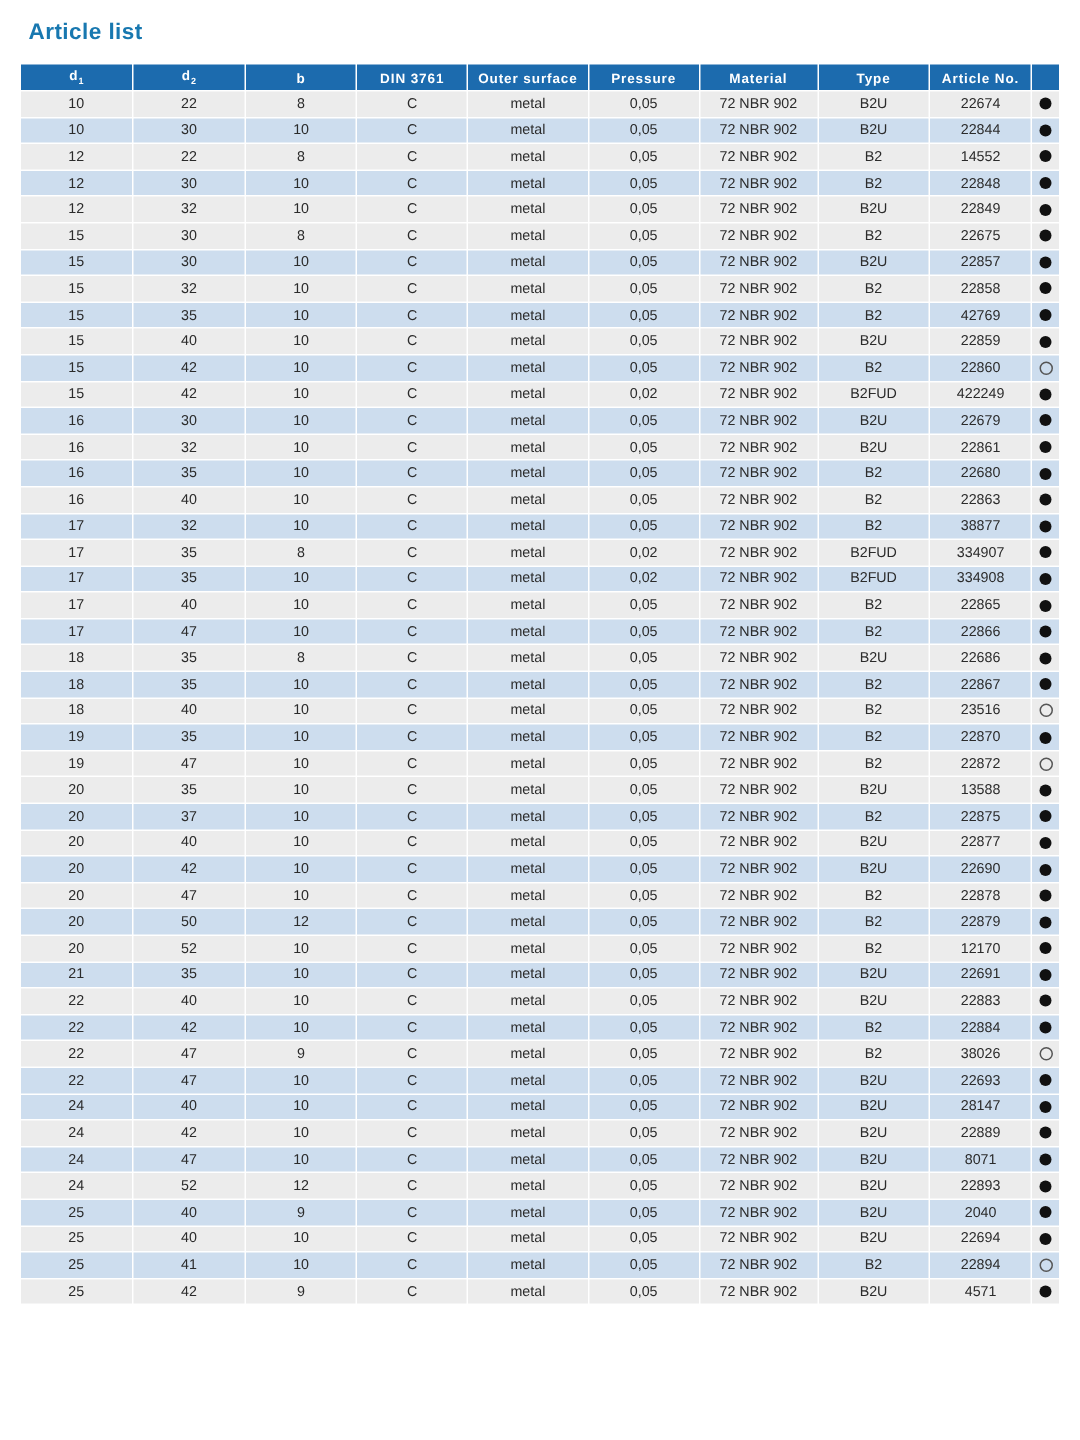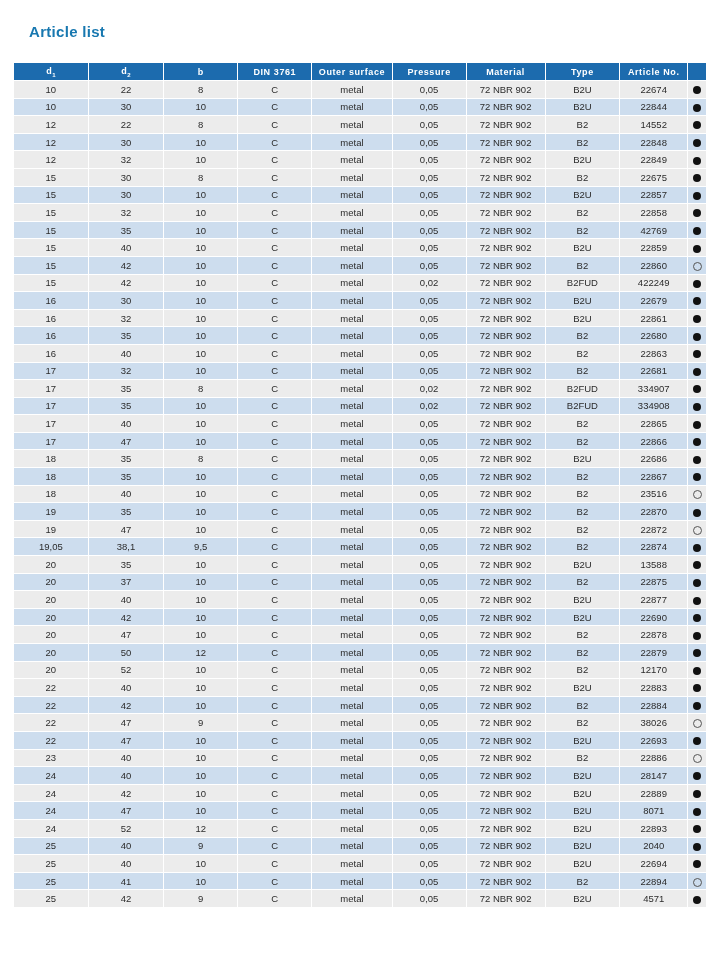--- a/index.html
+++ b/index.html
@@ -2,21 +2,21 @@
 <html><head>
 <meta charset="utf-8">
 <style>
   html,body{margin:0;padding:0;background:#ffffff;}
   .page{
     width:720px;height:960px;box-sizing:border-box;
     font-family:"Liberation Sans","DejaVu Sans",sans-serif;
     background:#ffffff;overflow:hidden;
   }
   .page-title{
-    margin:16px;padding:7px 0 6px 13px;
+    margin:6px;padding:7px 0 6px 13px;
     font-size:15px;font-weight:600;letter-spacing:.3px;
     color:#1878b0;
   }
   table.article-table{
     margin-left:13px;
     width:694px;
     table-layout:fixed;
     border-collapse:separate;
     border-spacing:1px;
     background:#ffffff;
@@ -274,21 +274,21 @@
         </tr>
         <tr class="row-even">
           <td>17</td>
           <td>32</td>
           <td>10</td>
           <td>C</td>
           <td>metal</td>
           <td>0,05</td>
           <td>72 NBR 902</td>
           <td>B2</td>
-          <td>22681</td>
+          <td>38877</td>
           <td><span class="dot filled"></span></td>
         </tr>
         <tr class="row-odd">
           <td>17</td>
           <td>35</td>
           <td>8</td>
           <td>C</td>
           <td>metal</td>
           <td>0,02</td>
           <td>72 NBR 902</td>
@@ -384,32 +384,20 @@
           <td>19</td>
           <td>47</td>
           <td>10</td>
           <td>C</td>
           <td>metal</td>
           <td>0,05</td>
           <td>72 NBR 902</td>
           <td>B2</td>
           <td>22872</td>
           <td><span class="dot open"></span></td>
-        </tr>
-        <tr class="row-even">
-          <td>19,05</td>
-          <td>38,1</td>
-          <td>9,5</td>
-          <td>C</td>
-          <td>metal</td>
-          <td>0,05</td>
-          <td>72 NBR 902</td>
-          <td>B2</td>
-          <td>22874</td>
-          <td><span class="dot filled"></span></td>
         </tr>
         <tr class="row-odd">
           <td>20</td>
           <td>35</td>
           <td>10</td>
           <td>C</td>
           <td>metal</td>
           <td>0,05</td>
           <td>72 NBR 902</td>
           <td>B2U</td>
@@ -481,20 +469,32 @@
           <td>52</td>
           <td>10</td>
           <td>C</td>
           <td>metal</td>
           <td>0,05</td>
           <td>72 NBR 902</td>
           <td>B2</td>
           <td>12170</td>
           <td><span class="dot filled"></span></td>
         </tr>
+        <tr class="row-even">
+          <td>21</td>
+          <td>35</td>
+          <td>10</td>
+          <td>C</td>
+          <td>metal</td>
+          <td>0,05</td>
+          <td>72 NBR 902</td>
+          <td>B2U</td>
+          <td>22691</td>
+          <td><span class="dot filled"></span></td>
+        </tr>
         <tr class="row-odd">
           <td>22</td>
           <td>40</td>
           <td>10</td>
           <td>C</td>
           <td>metal</td>
           <td>0,05</td>
           <td>72 NBR 902</td>
           <td>B2U</td>
           <td>22883</td>
@@ -528,32 +528,20 @@
           <td>22</td>
           <td>47</td>
           <td>10</td>
           <td>C</td>
           <td>metal</td>
           <td>0,05</td>
           <td>72 NBR 902</td>
           <td>B2U</td>
           <td>22693</td>
           <td><span class="dot filled"></span></td>
-        </tr>
-        <tr class="row-odd">
-          <td>23</td>
-          <td>40</td>
-          <td>10</td>
-          <td>C</td>
-          <td>metal</td>
-          <td>0,05</td>
-          <td>72 NBR 902</td>
-          <td>B2</td>
-          <td>22886</td>
-          <td><span class="dot open"></span></td>
         </tr>
         <tr class="row-even">
           <td>24</td>
           <td>40</td>
           <td>10</td>
           <td>C</td>
           <td>metal</td>
           <td>0,05</td>
           <td>72 NBR 902</td>
           <td>B2U</td>

